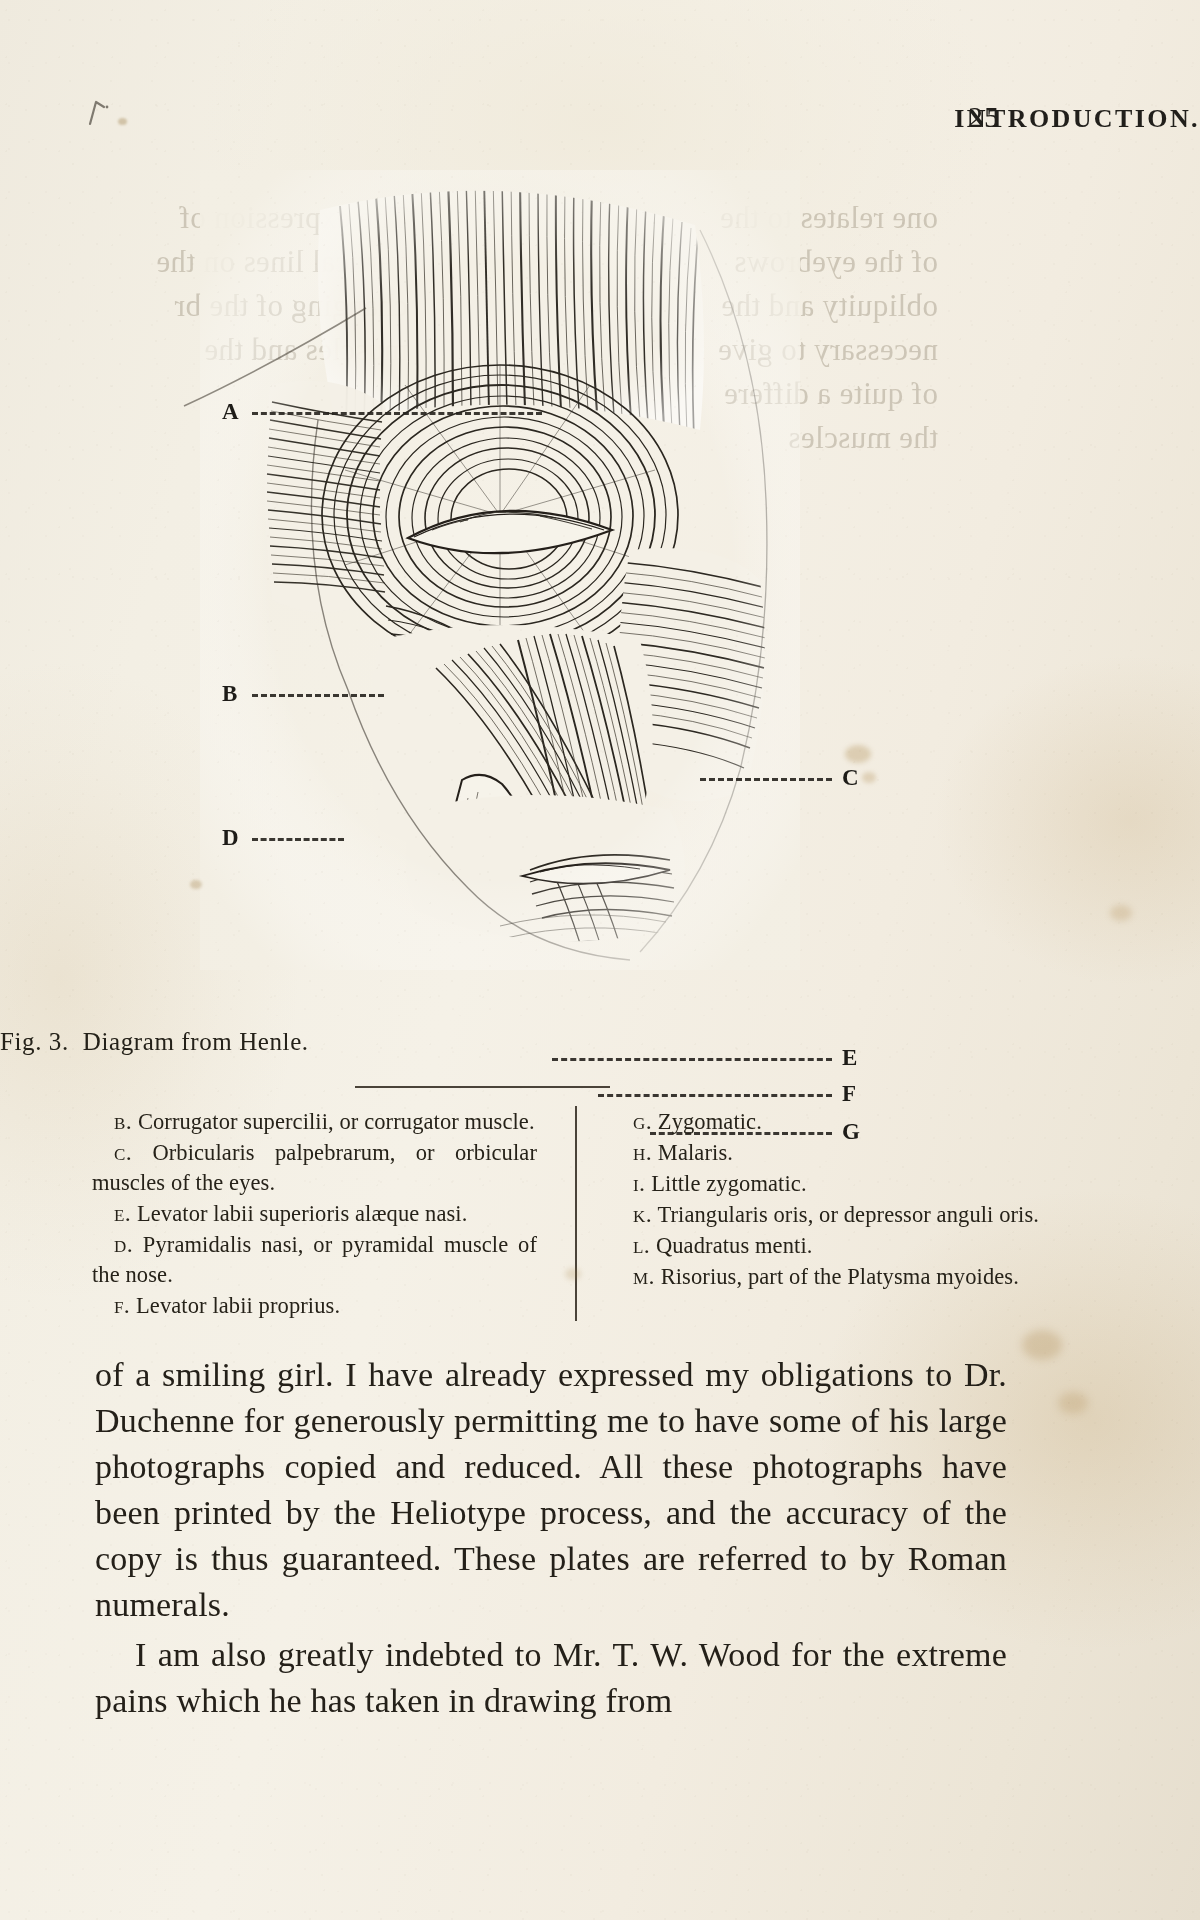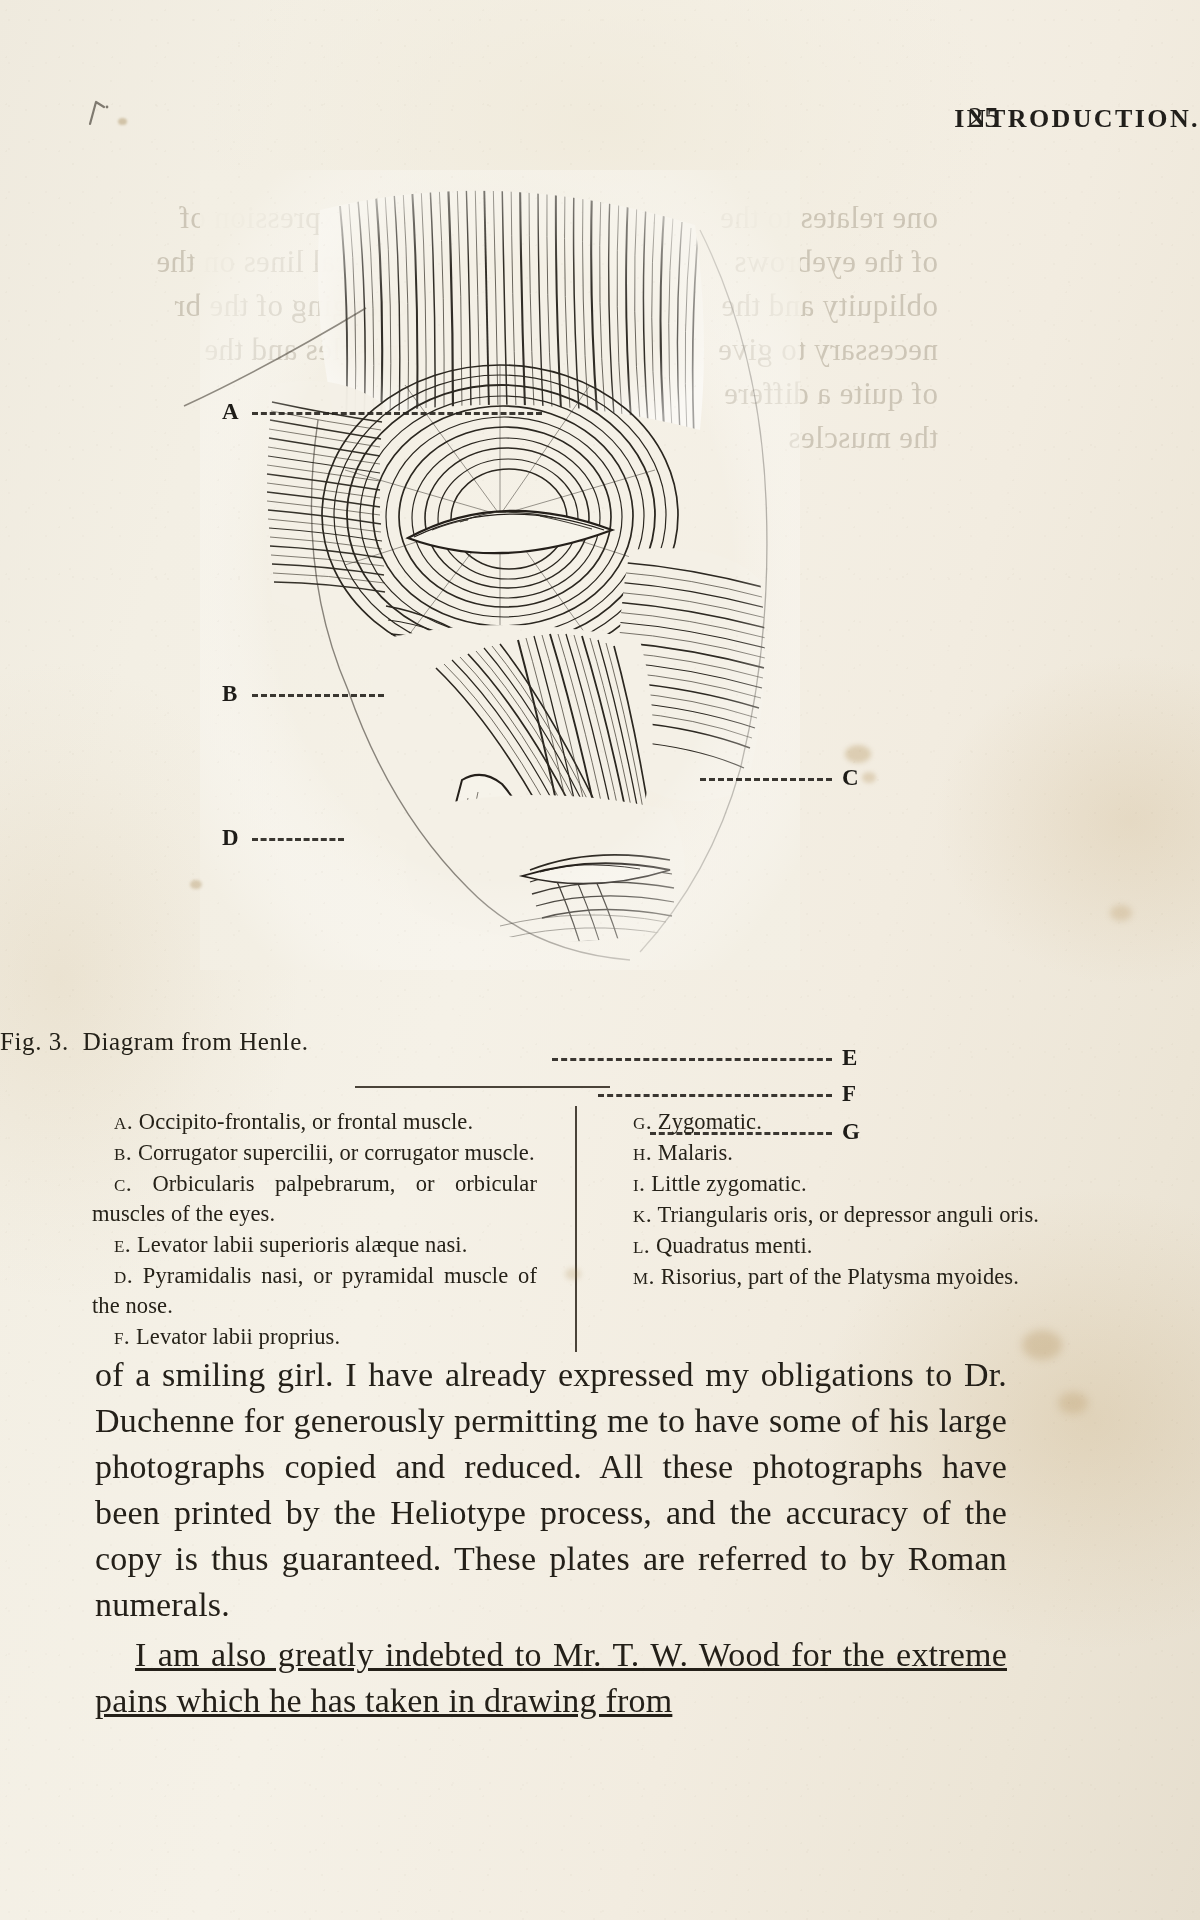--- a/index.html
+++ b/index.html
@@ -197,21 +197,21 @@
     z-index: 20;
   }
   .para {
     font-size: 34px;
     line-height: 46px;
     text-align: justify;
     margin: 0;
     color: #242019;
     letter-spacing: 0.2px;
   }
-  .para.indent { text-indent: 40px; margin-top: 4px; text-decoration: underline; }
+  .para.indent { text-indent: 40px; margin-top: 4px; }
 
   
   .fox {
     position: absolute;
     border-radius: 50%;
     pointer-events: none;
     z-index: 30;
   }
 </style>
 </head>
@@ -567,24 +567,20 @@
 
   <div id="fig-caption">
     <span class="cap-num">Fig. 3.</span><span>Diagram from Henle.</span>
   </div>
 
   <div id="legend-rule"></div>
   <div id="legend">
 
     <div id="legend-col-left">
       <p class="legend-item">
-        <span class="key">A.</span>
-        <span>Occipito-frontalis, or frontal muscle.</span>
-      </p>
-      <p class="legend-item">
         <span class="key">B.</span>
         <span>Corrugator supercilii, or corrugator muscle.</span>
       </p>
       <p class="legend-item">
         <span class="key">C.</span>
         <span>Orbicularis palpebrarum, or orbicular muscles of the eyes.</span>
       </p>
       <p class="legend-item">
         <span class="key">E.</span>
         <span>Levator labii superioris alæque nasi.</span>

